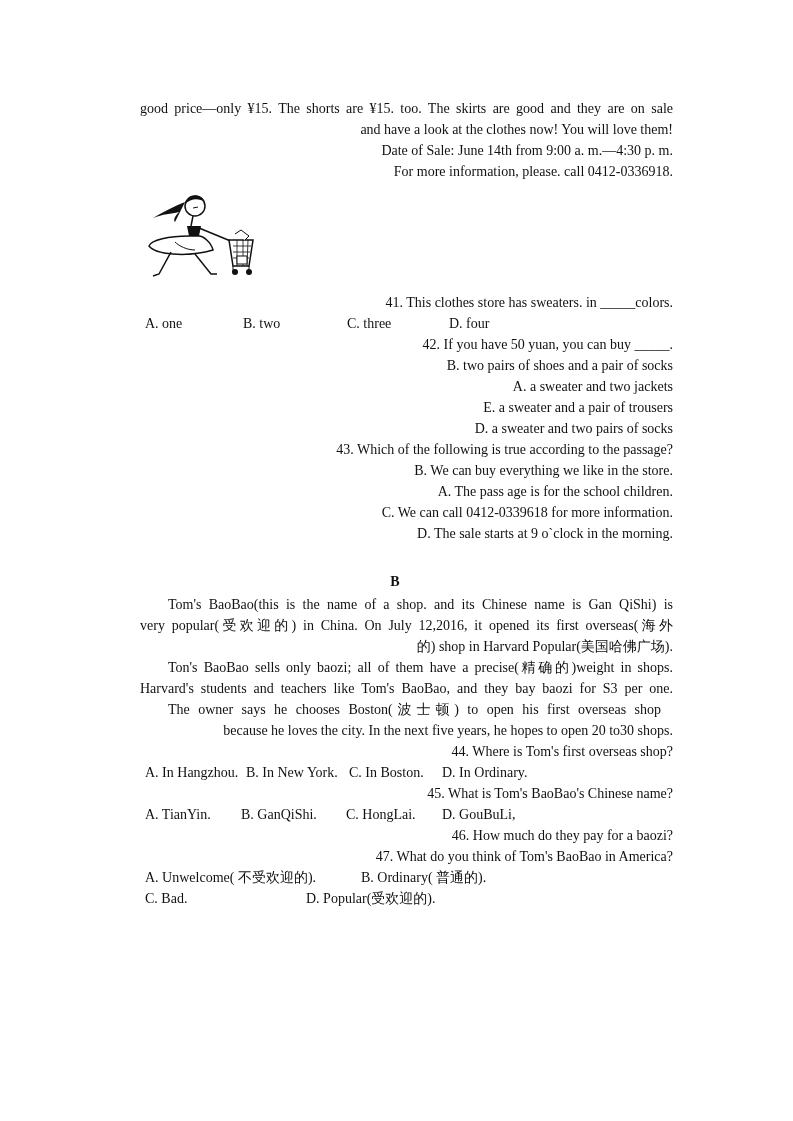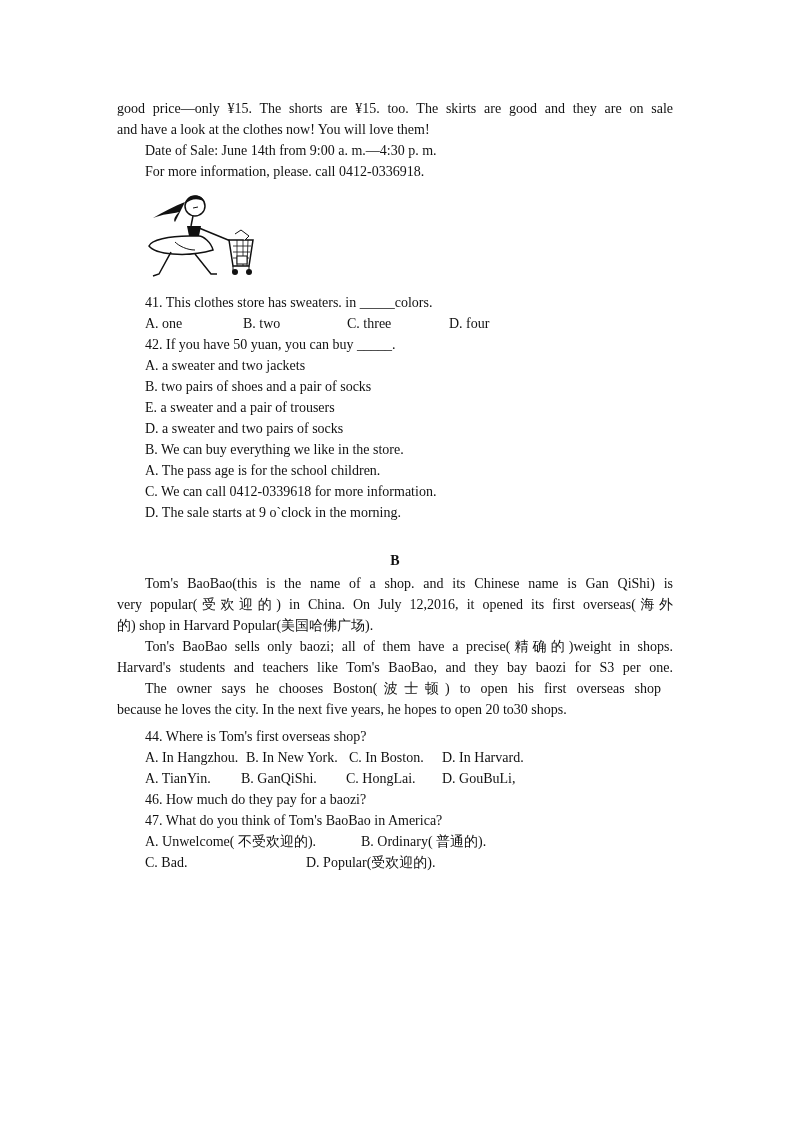--- a/index.html
+++ b/index.html
@@ -1,20 +1,20 @@
 <!DOCTYPE html>
 <html><head>
 <meta charset="utf-8">
 <style>
   html, body { margin: 0; padding: 0; background: #ffffff; }
   body { width: 793px; height: 1121px; position: relative; overflow: hidden;
          font-family: "Liberation Serif", "DejaVu Serif", serif; color: #111; font-size: 14px; }
   .page { position: absolute; left: 117px; top: 98px; width: 556px; }
-  .line { height: 21px; line-height: 21px; white-space: nowrap; }
-  .just { text-align: justify; text-align-last: justify; white-space: normal; }
+  .line { height: 21px; line-height: 21px; white-space: nowrap; text-align: right; }
+  .just { text-align: justify; text-align-last: justify; white-space: normal; margin-left: 23px; }
   .indent { padding-left: 28px; }
   .opt-row { position: relative; height: 21px; line-height: 21px; white-space: nowrap; text-align: right; }
   .opt-row span { position: absolute; top: 0; }
   .section-title { text-align: center; font-weight: bold; height: 21px; line-height: 21px; margin-top: 27px; margin-bottom: 2px; }
   .pic { width: 110px; height: 90px; margin: 10px 0 10px 28px; }
 </style>
 </head>
 <body>
 
 <div class="page">
@@ -59,52 +59,54 @@
   <div>
     <div class="line indent">41. This  clothes  store has sweaters. in _____colors.</div>
     <div class="opt-row">
       <span style="left:28px">A. one</span>
       <span style="left:126px">B. two</span>
       <span style="left:230px">C. three</span>
       <span style="left:332px">D. four</span>
     </div>
 
     <div class="line indent">42. If you have 50 yuan, you can buy _____.</div>
+    <div class="line indent">B. two pairs of shoes and a pair of socks</div>
     <div class="line indent">A.  a sweater and two jackets</div>
-    <div class="line indent">B. two pairs of shoes and a pair of socks</div>
     <div class="line indent">E. a sweater and a pair of trousers</div>
     <div class="line indent">D. a sweater and two pairs of socks</div>
 
+    <div class="line indent">43. Which  of the following   is true according to the passage?</div>
     <div class="line indent">B. We can buy everything   we like in the store.</div>
     <div class="line indent">A. The pass age is for the school children.</div>
     <div class="line indent">C. We can call  0412-0339618 for more information.</div>
     <div class="line indent">D. The sale starts at 9 o`clock in the morning.</div>
   </div>
 
   <div class="section-title">B</div>
 
   <div>
     <div class="line just indent">Tom's BaoBao(this  is the name  of a shop.  and its Chinese  name  is Gan QiShi) is</div>
     <div class="line just">very popular(受欢迎的) in China.  On July  12,2016, it opened its first  overseas(海外</div>
     <div class="line">的) shop in Harvard  Popular(美国哈佛广场).</div>
     <div class="line just indent">Ton's BaoBao sells only  baozi; all  of them  have  a precise(精确的)weight  in shops.</div>
     <div class="line just">Harvard's students and teachers like Tom's BaoBao, and they bay baozi for S3 per one.</div>
     <div class="line just indent" style="padding-right:12px">The  owner  says  he  chooses  Boston(波士顿)  to  open  his  first  overseas  shop</div>
     <div class="line">because he loves the city. In the next five years, he hopes to open 20 to30 shops.</div>
   </div>
 
-  <div style="margin-top:6px">
+  <div style="margin-top:0">
     <div class="line indent">44. Where is Tom's first  overseas  shop?</div>
     <div class="opt-row">
       <span style="left:28px">A. In Hangzhou.</span>
       <span style="left:129px">B. In New York.</span>
       <span style="left:232px">C. In Boston.</span>
-      <span style="left:325px">D. In Harvard.</span>
+      <span style="left:325px">D. In Ordinary.</span>
     </div>
 
+    <div class="line indent">45. What is Tom's BaoBao's Chinese  name?</div>
     <div class="opt-row">
       <span style="left:28px">A. TianYin.</span>
       <span style="left:124px">B. GanQiShi.</span>
       <span style="left:229px">C. HongLai.</span>
       <span style="left:325px">D. GouBuLi,</span>
     </div>
 
     <div class="line indent">46. How much  do they  pay for a baozi?</div>
 
     <div class="line indent">47. What do you think  of Tom's  BaoBao in  America?</div>

